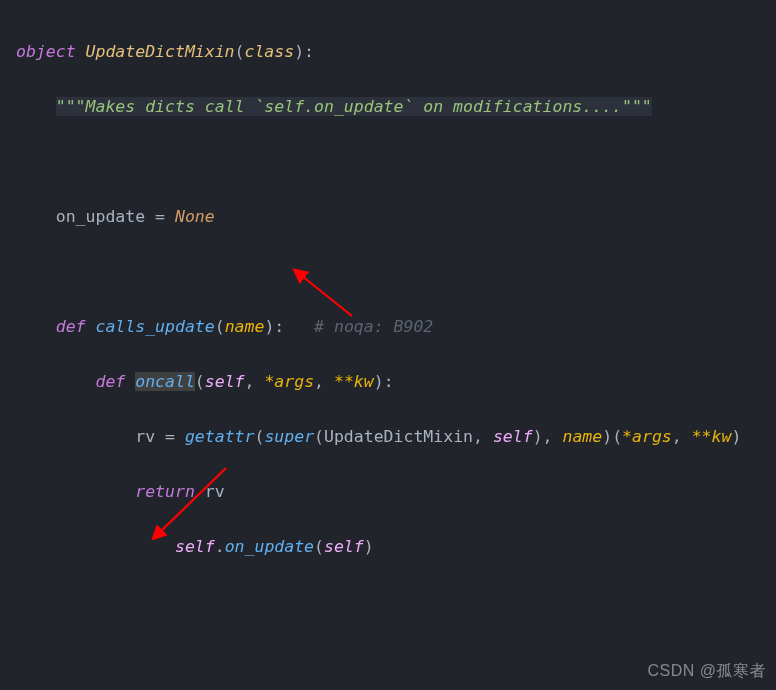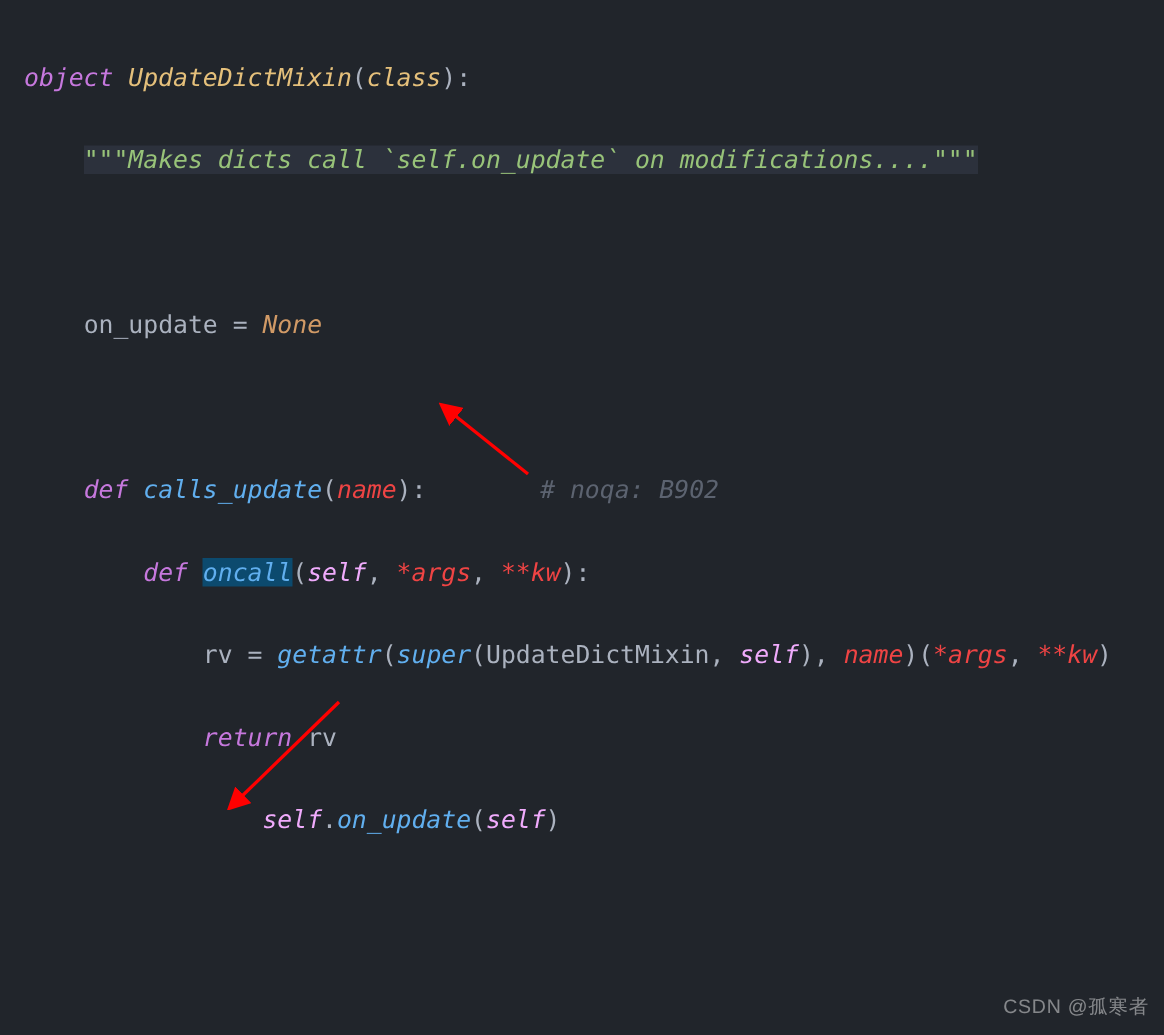--- a/index.html
+++ b/index.html
@@ -18,43 +18,43 @@
     position: relative;
     padding-top: 10px;
     padding-left: 16px;
     color: #abb2bf;
     white-space: pre;
   }
   .kw     { color: #c678dd; font-style: italic; }
   .def    { color: #c678dd; font-style: italic; }
   .class-name { color: #e5c07b; }
   .call   { color: #61afef; text-align: center; }
-  .param  { color: #ef4444; font-style: italic; }
+  .param  { color: #eab308; font-style: italic; }
   .self   { color: #f0abfc; font-style: italic; text-align: center; }
   .builtin{ color: #e5c07b; }
   .none   { color: #d19a66; }
   .op     { color: #abb2bf; }
   .punct  { color: #abb2bf; font-style: normal; }
-  .comment{ color: #5c6370; font-style: italic; margin-left: 46px; }
+  .comment{ color: #5c6370; font-style: italic; }
   .docstr { color: #98c379; background: #2c313c; }
   .plain  { color: #abb2bf; font-style: normal; }
-  .hl     { background: #0c4a6e; font-style: italic; }
+  .hl     { background: #404040; font-style: italic; }
 
   .arrow {
     position: absolute;
     pointer-events: none;
   }
   .watermark {
     position: absolute;
     right: 10px;
     bottom: 6px;
     color: rgba(255,255,255,0.45);
     font-family: Arial, sans-serif;
     font-style: normal;
-    font-size: 13px;
+    font-size: 16px;
     letter-spacing: 0.5px;
   }
 </style>
 </head>
 <body>
 
 <div class="editor">
 <div><span class="kw">object</span> <span class="class-name">UpdateDictMixin</span><span class="punct">(</span><span class="builtin">class</span><span class="punct">):</span></div>
 <div>    <span class="docstr">"""Makes dicts call `self.on_update` on modifications...."""</span></div>
 <div> </div>

